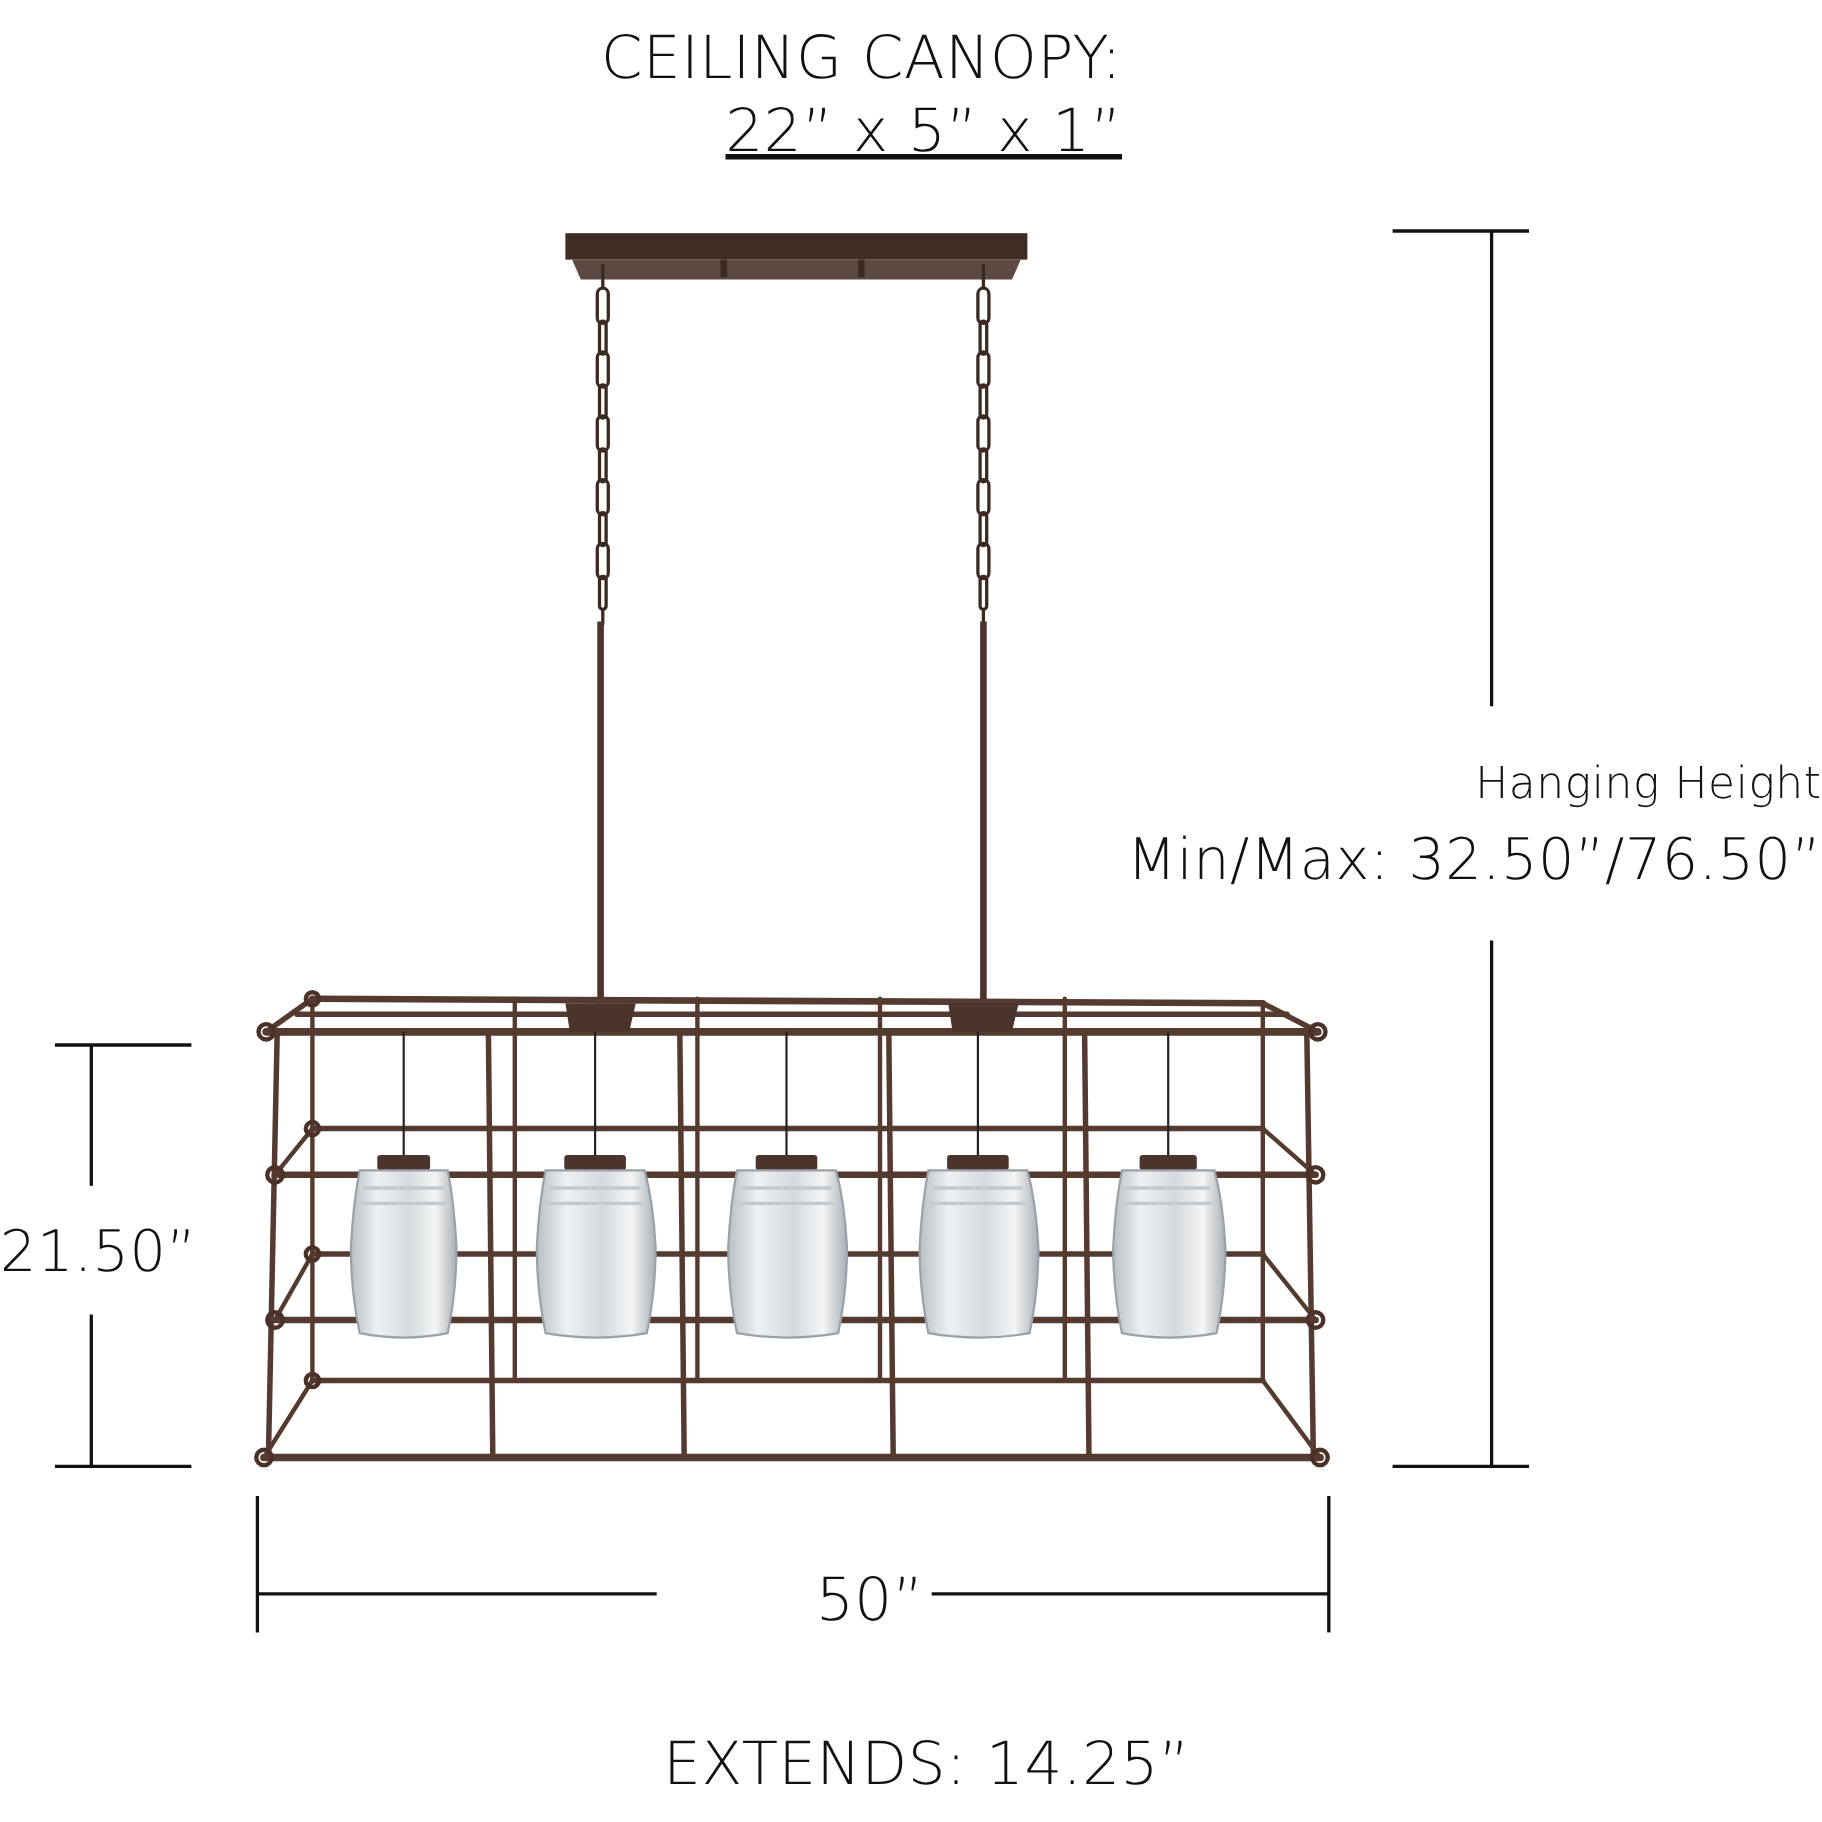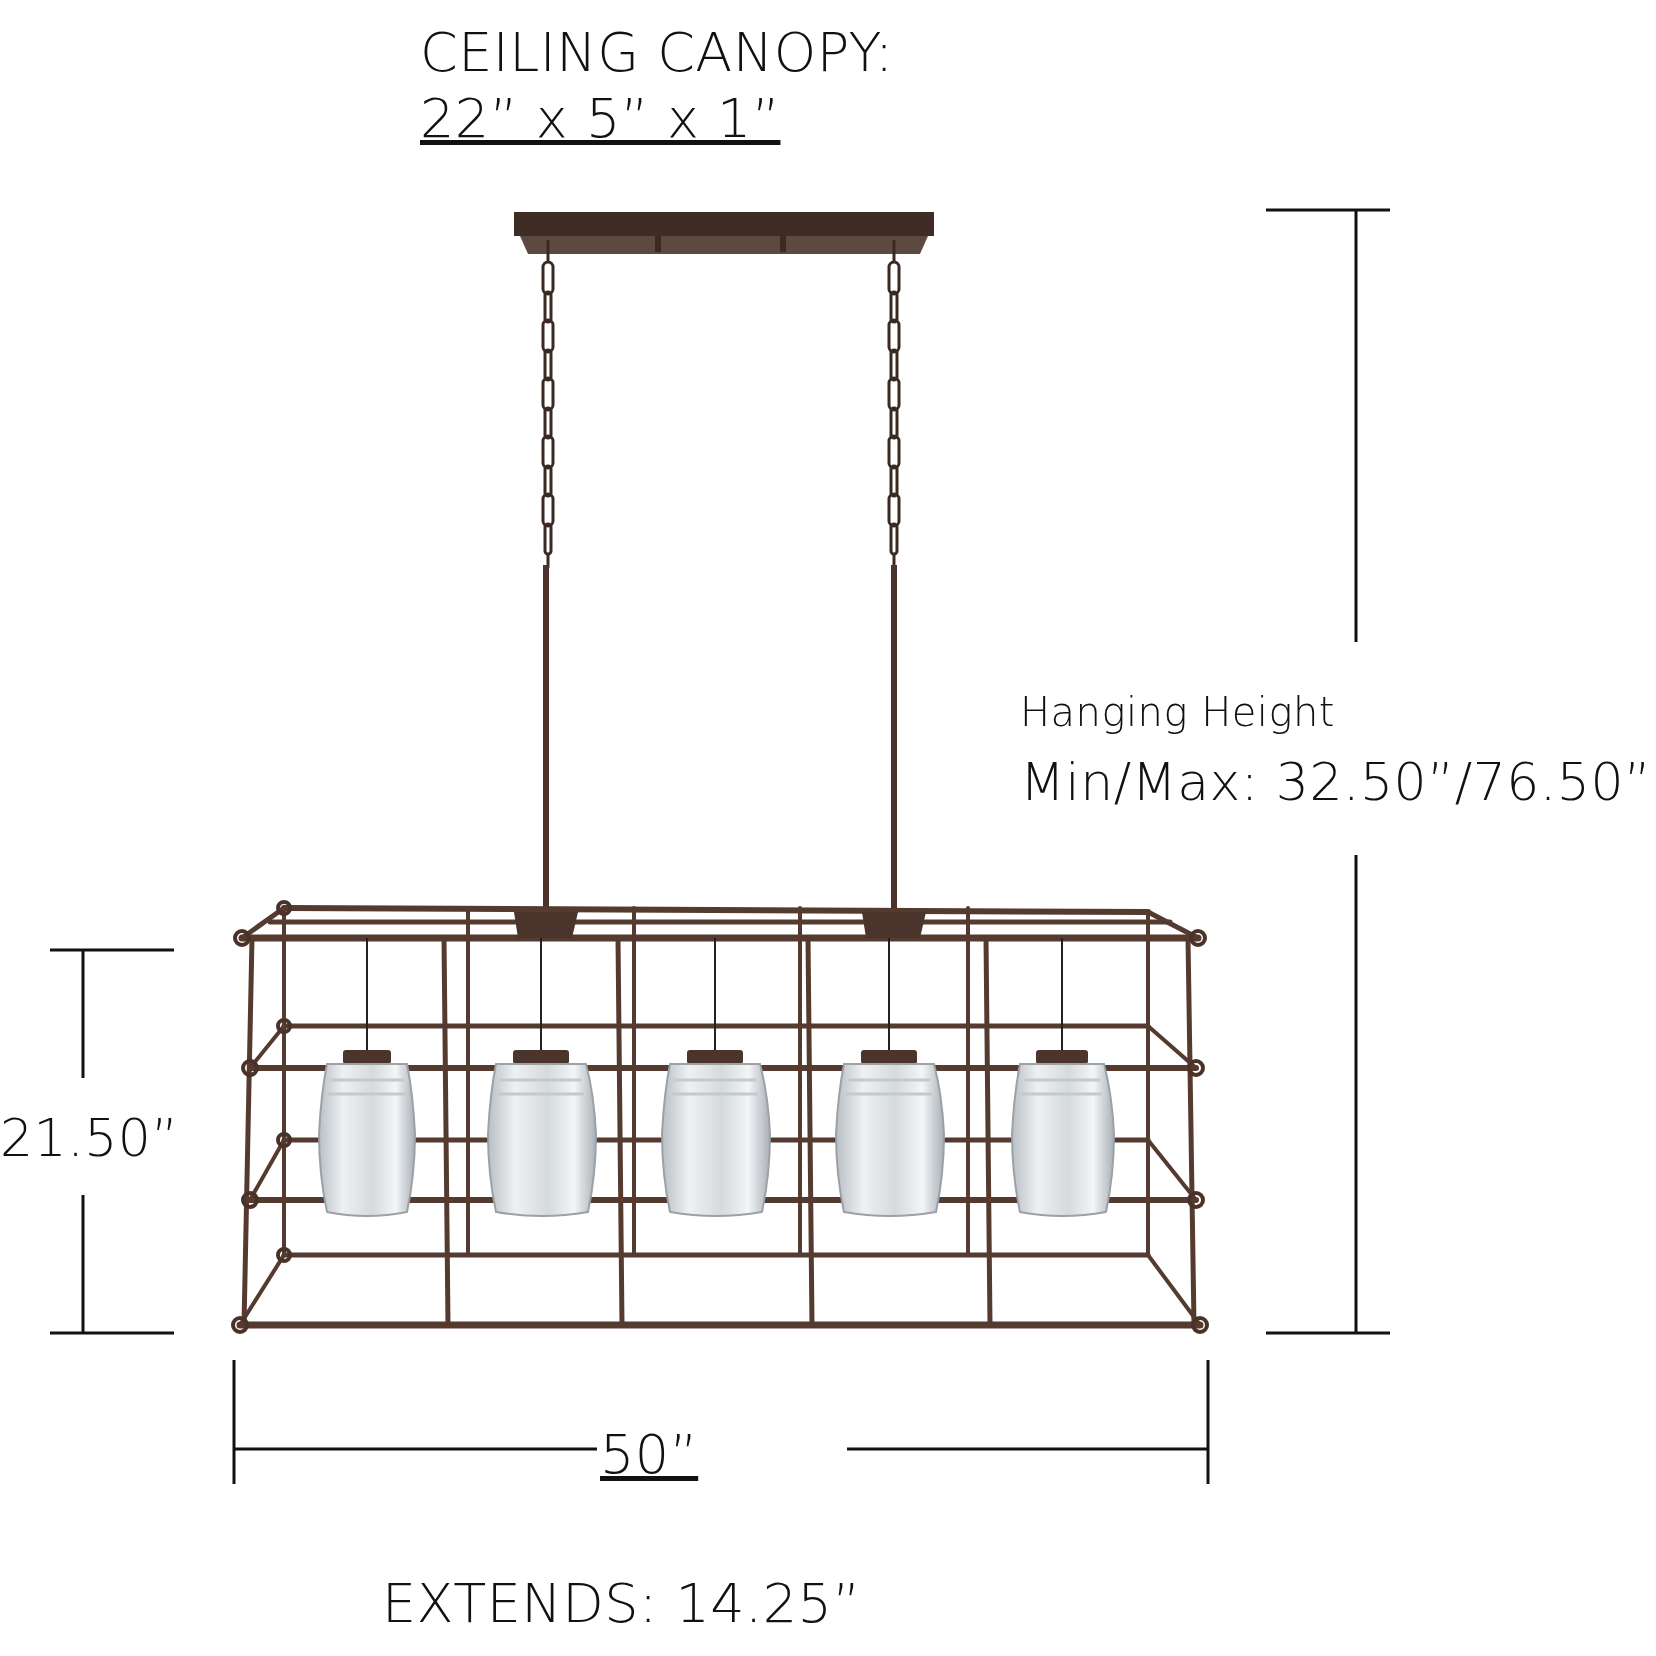--- a/index.html
+++ b/index.html
@@ -1,23 +1,23 @@
 <!DOCTYPE html>
 <html><head>
 <meta charset="utf-8">
 <style>
   html, body { margin:0; padding:0; background:#ffffff; }
   body { width:1656px; height:1656px; position:relative; overflow:hidden; font-family:"DejaVu Sans", sans-serif; color:#111; }
-  .label { position:absolute; text-align:left; font-weight:300; color:#111; white-space:nowrap; letter-spacing:0.5px; }
+  .label { position:absolute; text-align:right; font-weight:300; color:#111; white-space:nowrap; letter-spacing:0.5px; }
   #canopy-title { left:420px; top:22px; width:600px; font-size:54px; line-height:62px; }
   #canopy-dims { left:420px; top:88px; width:600px; font-size:54px; line-height:62px;text-decoration:underline; }
   #hh-title { left:1020px; top:682px; width:636px; font-size:40px; line-height:60px; }
   #hh-value { left:1020px; top:752px; width:636px; font-size:52px; line-height:60px; }
   #height-label { left:0px; top:1108px; width:170px; font-size:52px; line-height:60px; text-align:right; }
-  #width-label { left:600px; top:1425px; width:240px; font-size:54px; line-height:60px;text-decoration:underline; }
+  #width-label { left:600px; top:1425px; width:240px; font-size:54px; line-height:60px; }
   #extends-label { left:382px; top:1573px; width:700px; font-size:54px; line-height:62px; }
   svg { position:absolute; left:0; top:0; }
 </style>
 </head>
 <body>
 
 <svg width="1656" height="1656" viewBox="0 0 1656 1656" xmlns="http://www.w3.org/2000/svg">
   <defs>
     <linearGradient id="metal" x1="0" y1="0" x2="0" y2="1">
       <stop offset="0" stop-color="#6b4a3c"></stop>

